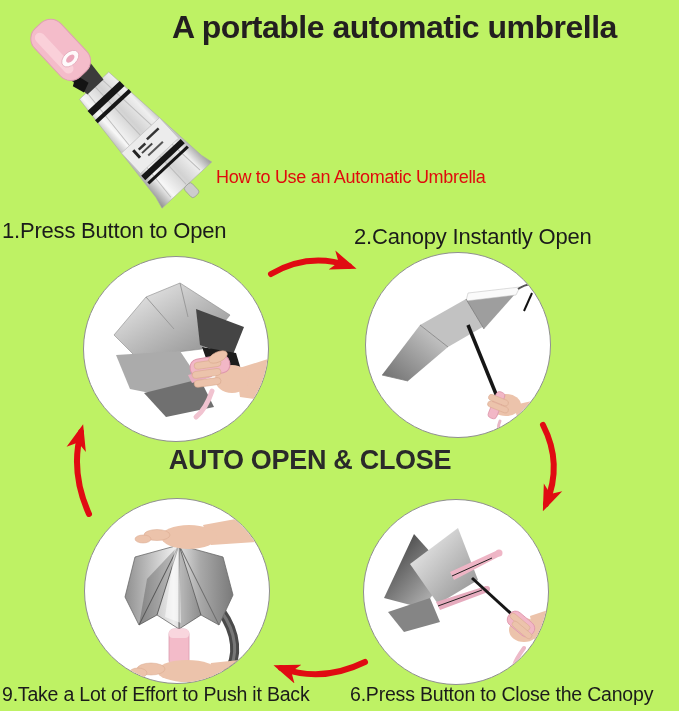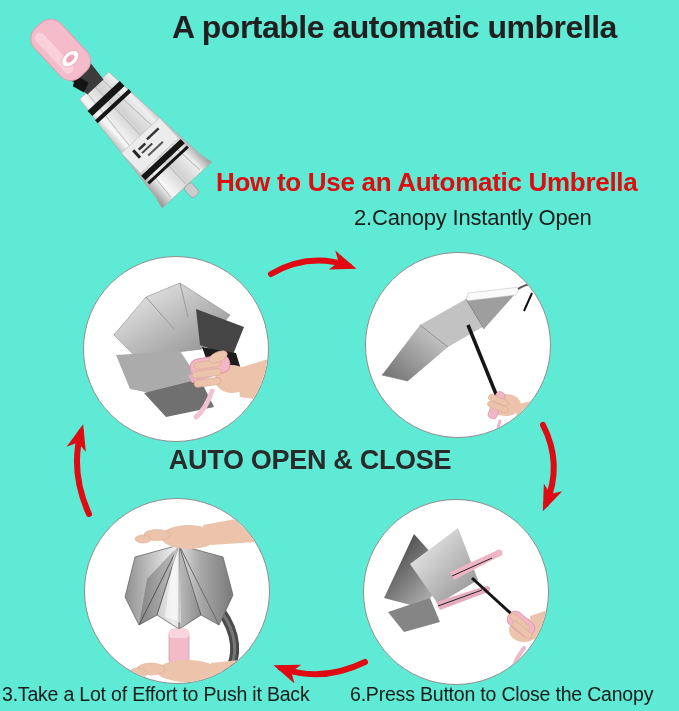--- a/index.html
+++ b/index.html
@@ -1,27 +1,27 @@
 <!DOCTYPE html>
 <html><head>
 <meta charset="utf-8">
 <style>
   html,body{margin:0;padding:0;background:#fff;}
   .canvas{
-    position:relative;width:679px;height:711px;background:#5eead4;
+    position:relative;width:679px;height:711px;background:#bef264;
     font-family:"Liberation Sans",sans-serif;color:#231f20;overflow:hidden;
   }
   .abs{position:absolute;}
   .title{
     left:172px;top:3px;width:505px;
     font-size:32px;font-weight:700;line-height:48px;letter-spacing:-0.5px;color:#231f20;
   }
   .howto{
     left:216px;top:167px;width:463px;
-    font-size:26px;font-weight:700;letter-spacing:-0.3px;color:#e00b0d;white-space:nowrap;
+    font-size:18px;font-weight:400;letter-spacing:-0.3px;color:#e00b0d;white-space:nowrap;
   }
   .step-label{
     font-size:22px;font-weight:400;color:#1b1b1b;white-space:nowrap;letter-spacing:-0.2px;
   }
   .caption{
     font-size:19.5px;font-weight:400;color:#1b1b1b;white-space:nowrap;letter-spacing:-0.2px;
   }
   .center-label{
     left:150px;top:445px;width:320px;text-align:center;
     font-size:27px;font-weight:700;letter-spacing:-0.3px;color:#2a2a2a;white-space:nowrap;
@@ -70,21 +70,22 @@
       <ellipse cx="1" cy="36" rx="5" ry="3" fill="#eba6ba"></ellipse>
     </g>
   </svg>
 
   <div class="abs title">
     <div>A portable automatic umbrella</div>
   </div>
 
   <div class="abs howto">How to Use an Automatic Umbrella</div>
 
-  <div class="abs step-label" style="left:354px;top:205px">2.Canopy Instantly Open</div>
+  <div class="abs step-label" style="left:2px;top:218px">1.Press Button to Open</div>
+  <div class="abs step-label" style="left:354px;top:224px">2.Canopy Instantly Open</div>
 
   <div class="abs circle" style="left:83px;top:256px">
     <svg viewBox="0 0 184 184">
       <defs>
         <linearGradient id="c1a" x1="0" y1="0" x2="1" y2="1">
           <stop offset="0" stop-color="#f4f4f4"></stop>
             <stop offset="0.5" stop-color="#bdbdbd"></stop>
             <stop offset="1" stop-color="#8a8a8a"></stop>
         </linearGradient>
       </defs>
@@ -201,16 +202,16 @@
       <marker id="ah" markerUnits="userSpaceOnUse" markerWidth="26" markerHeight="22" refX="18" refY="11" orient="auto">
         <path d="M0,1 L26,11 L0,21 L7,11 Z" fill="#e00b12"></path>
       </marker>
     </defs>
     <path d="M271,274 Q309,252 349,266" fill="none" stroke="#e00b12" stroke-width="6" stroke-linecap="round" marker-end="url(#ah)"></path>
     <path d="M543,425 Q563,464 546,504" fill="none" stroke="#e00b12" stroke-width="6" stroke-linecap="round" marker-end="url(#ah)"></path>
     <path d="M365,662 Q322,683 281,668" fill="none" stroke="#e00b12" stroke-width="6" stroke-linecap="round" marker-end="url(#ah)"></path>
     <path d="M89,514 Q70,472 81,432" fill="none" stroke="#e00b12" stroke-width="6" stroke-linecap="round" marker-end="url(#ah)"></path>
   </svg>
 
-  <div class="abs caption" style="left:2px;top:683px">3.Take a Lot of Effort to Push it Back</div>
+  <div class="abs caption" style="left:2px;top:683px">9.Take a Lot of Effort to Push it Back</div>
   <div class="abs caption" style="left:350px;top:683px">6.Press Button to Close the Canopy</div>
 
 </div>
 
 </body></html>

